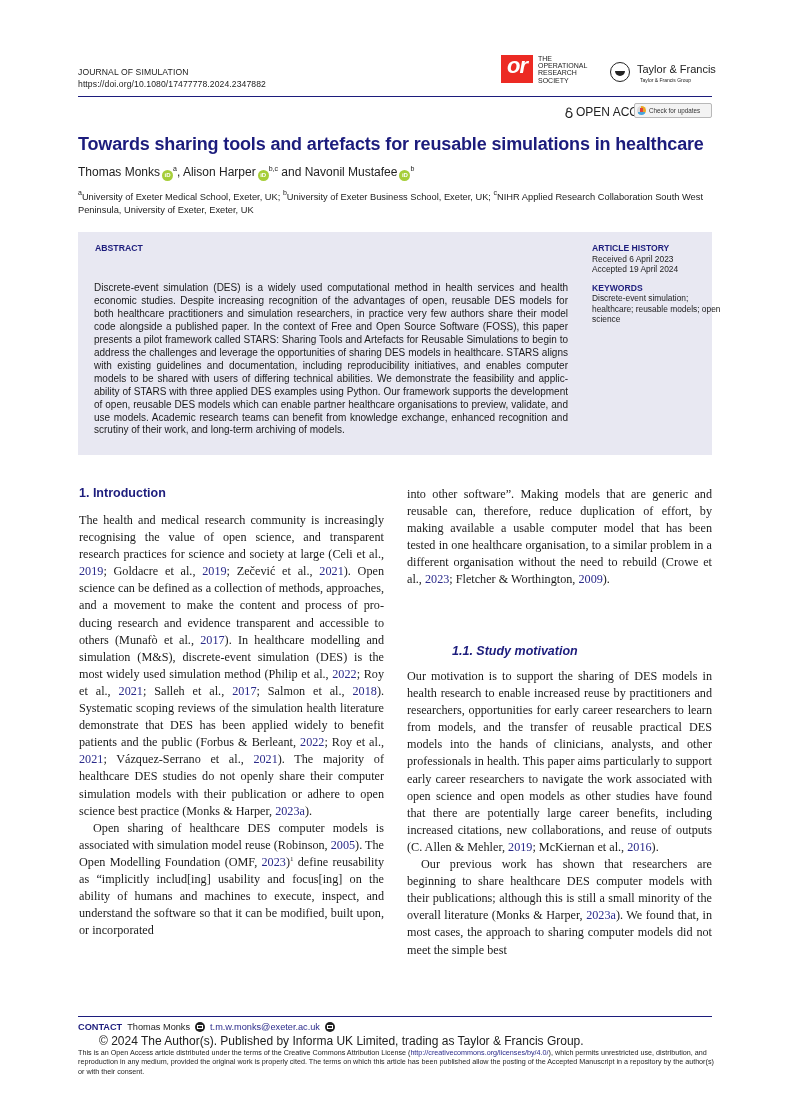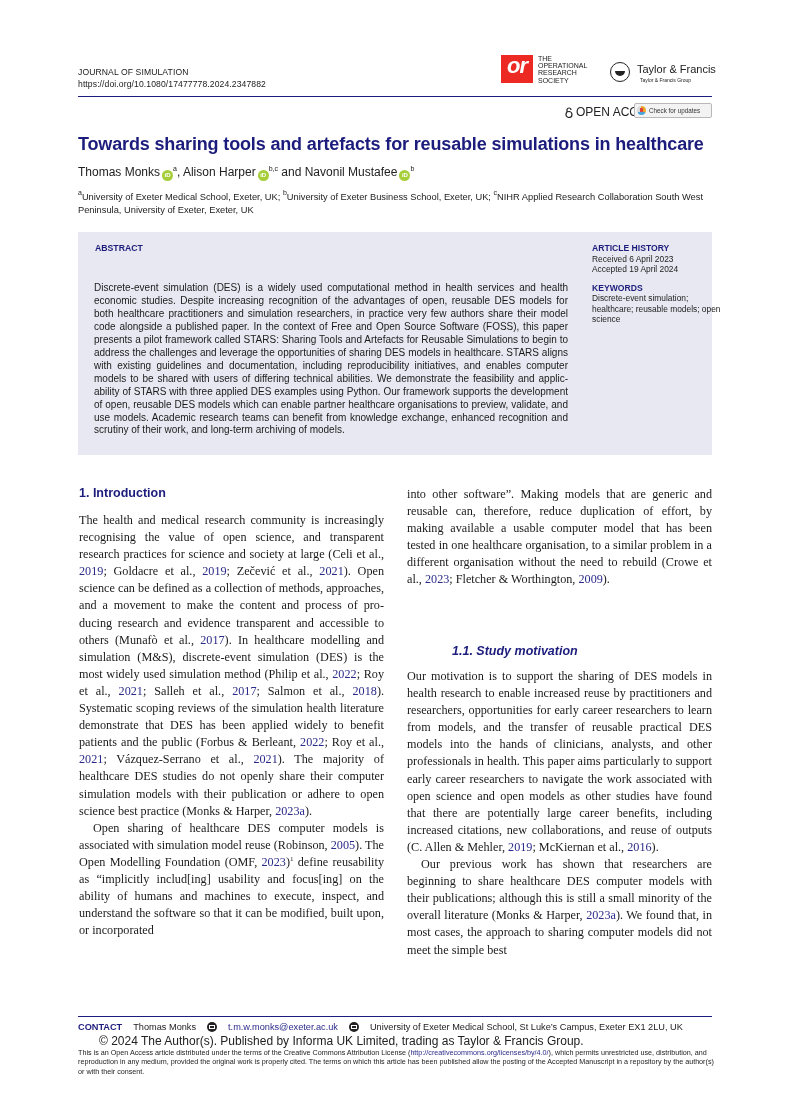--- a/index.html
+++ b/index.html
@@ -47,21 +47,21 @@
   .col p { margin:0; }
   .indent { text-indent:14px; }
   #col-left { left:79px; top:512px; }
   #col-right { left:407px; top:486px; }
   #sec1 { position:absolute; left:79px; top:486px; font-size:12.5px; font-weight:bold; color:#1c1c7c; }
   #sec11 { position:absolute; left:407px; top:644px; font-size:12.5px; font-weight:bold; font-style:italic; color:#1c1c7c;margin-left:45px; }
   #col-right2 { left:407px; top:668px; }
 
   
   #foot-rule { position:absolute; left:78px; top:1016px; width:634px; border-top:1.6px solid #1c1c7c; }
-  #contact { position:absolute; left:78px; top:1021px; font-size:9.2px; line-height:12px; color:#222; display:flex; align-items:center; gap:11px; white-space:nowrap; }
+  #contact { position:absolute; left:78px; top:1021px; font-size:9.2px; line-height:12px; color:#222; display:flex; align-items:center; gap:5px; white-space:nowrap; }
   .ci { display:inline-block; width:10px; height:10px; border-radius:50%; background:#222; position:relative; }
   .ci:after { content:""; position:absolute; left:2px; top:3px; width:6px; height:4px; border:1px solid #fff; box-sizing:border-box; }
   #copyright { position:absolute; left:78px; top:1037px; font-size:12px; line-height:9.3px; color:#222;padding-left:21px; }
   #license { position:absolute; left:78px; top:1048px; width:640px; font-size:7.2px; line-height:9.3px; color:#222; }
 </style>
 </head>
 <body>
 
 <div id="hdr-left" class="sans">
   <div>JOURNAL OF SIMULATION</div>
@@ -127,16 +127,15 @@
   <p class="indent">Our previous work has shown that researchers are beginning to share healthcare DES computer models with their publications; although this is still a small minority of the overall literature (Monks &amp; Harper, <span class="cite">2023a</span>). We found that, in most cases, the approach to sharing computer models did not meet the simple best</p>
 </div>
 
 <div id="foot-rule"></div>
 <div id="contact" class="sans">
   <b class="navy">CONTACT</b>
   <span>Thomas Monks</span>
   <span class="ci"></span>
   <span class="cite">t.m.w.monks@exeter.ac.uk</span>
   <span class="ci"></span>
-  <span>University of Exeter Medical School, St Luke’s Campus, Exeter EX1 2LU, UK</span>
 </div>
 <div id="copyright" class="sans">© 2024 The Author(s). Published by Informa UK Limited, trading as Taylor &amp; Francis Group.</div>
 <div id="license" class="sans"><span>This is an Open Access article distributed under the terms of the Creative Commons Attribution License (</span><span class="cite">http://creativecommons.org/licenses/by/4.0/</span><span>), which permits unrestricted use, distribution, and reproduction in any medium, provided the original work is properly cited. The terms on which this article has been published allow the posting of the Accepted Manuscript in a repository by the author(s) or with their consent.</span></div>
 
 </body></html>

